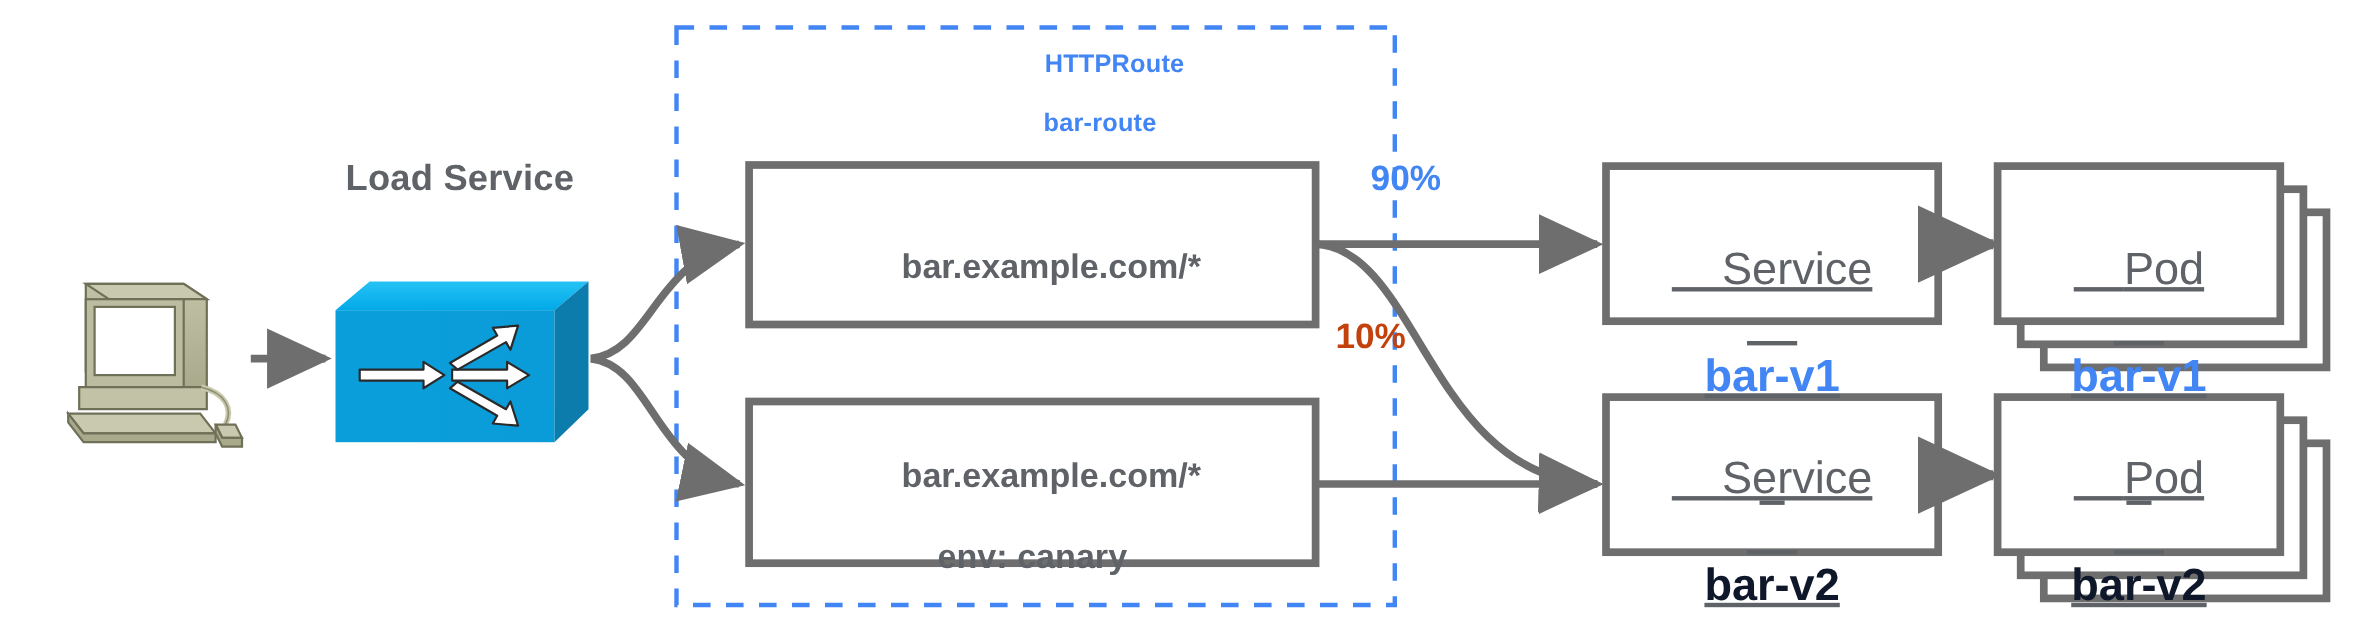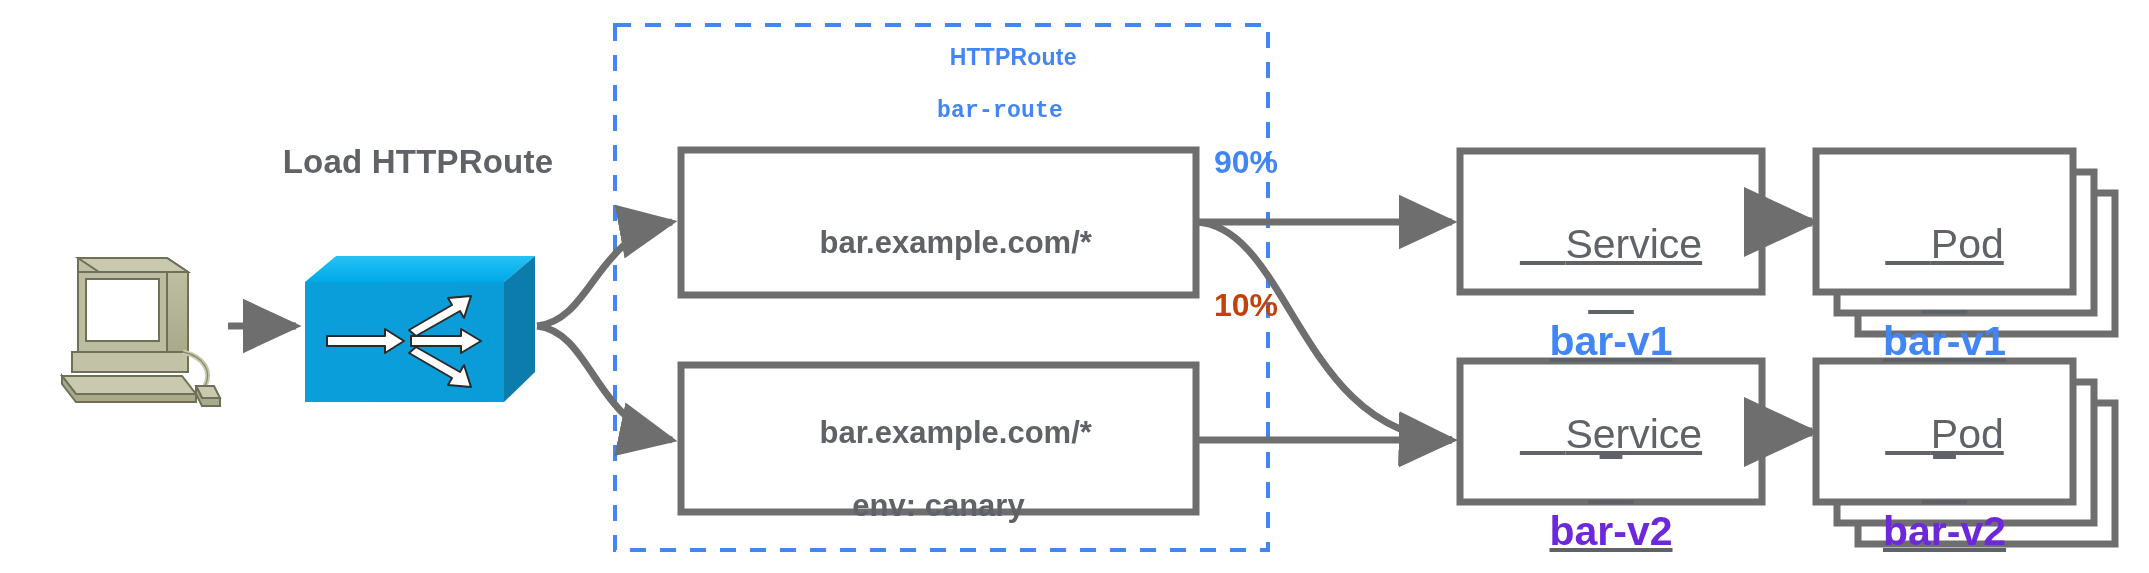--- a/index.html
+++ b/index.html
@@ -34,49 +34,49 @@
     left:258px; top:143px; width:320px;
     font-size:33px;
     letter-spacing:.2px;
   }
   .route-title{
     left:800px; top:17px; width:400px;
     font-size:23px;
     color:#4285f4;
     letter-spacing:.2px;
   }
-  .route-title .l2{display:block;font-family:Liberation Mono, monospace;}
+  .route-title .l2{display:block;}
   .matchbox-txt{
     font-size:31px;
     color:#5f6368;
     font-weight:bold;
   }
   .match1{
     left:681px; top:188px; width:515px;
   }
   .match2{
     left:681px; top:378px; width:515px;
   }
   .match2 .l2{display:block;}
   .pct{
     font-size:32px;
     font-weight:bold;
   }
-  .pct90{ left:1214px; top:144px; width:150px; color:#4285f4; text-align:left;}
+  .pct90{ left:1246px; top:144px; width:150px; color:#4285f4; text-align:left;}
   .pct10{ left:1214px; top:287px; width:150px; color:#c2410c; text-align:left;}
 
   .node-txt{
     font-size:41px;
     font-weight:normal;
     color:#5f6368;
     text-decoration:underline;
   }
   .node-txt .l2{display:block; font-weight:bold;}
   .blue .l2{color:#4285f4;}
-  .green .l2{color:#6d28d9;}
+  .green .l2{color:#0f172a;}
 
   .svc1{ left:1460px; top:172px; width:302px;}
   .svc2{ left:1460px; top:362px; width:302px;}
   .pod1{ left:1816px; top:172px; width:257px;}
   .pod2{ left:1816px; top:362px; width:257px;}
 </style>
 </head>
 <body>
 
 <div id="canvas">
@@ -171,21 +171,21 @@
       <rect x="1837" y="172" width="257" height="141" fill="#ffffff" stroke="#6e6e6e" stroke-width="7"></rect>
       <rect x="1816" y="151" width="257" height="141" fill="#ffffff" stroke="#6e6e6e" stroke-width="7"></rect>
     </g>
     <g>
       <rect x="1858" y="403" width="257" height="141" fill="#ffffff" stroke="#6e6e6e" stroke-width="7"></rect>
       <rect x="1837" y="382" width="257" height="141" fill="#ffffff" stroke="#6e6e6e" stroke-width="7"></rect>
       <rect x="1816" y="361" width="257" height="141" fill="#ffffff" stroke="#6e6e6e" stroke-width="7"></rect>
     </g>
   </svg>
 
-  <div class="lbl lb-title">Load HTTPRoute</div>
+  <div class="lbl lb-title">Load Service</div>
 
   <div class="lbl route-title">
     <span>HTTPRoute</span>
     <span class="l2">bar-route</span>
   </div>
 
   <div class="lbl matchbox-txt match1">
     <span>bar.example.com/*</span>
   </div>
 

